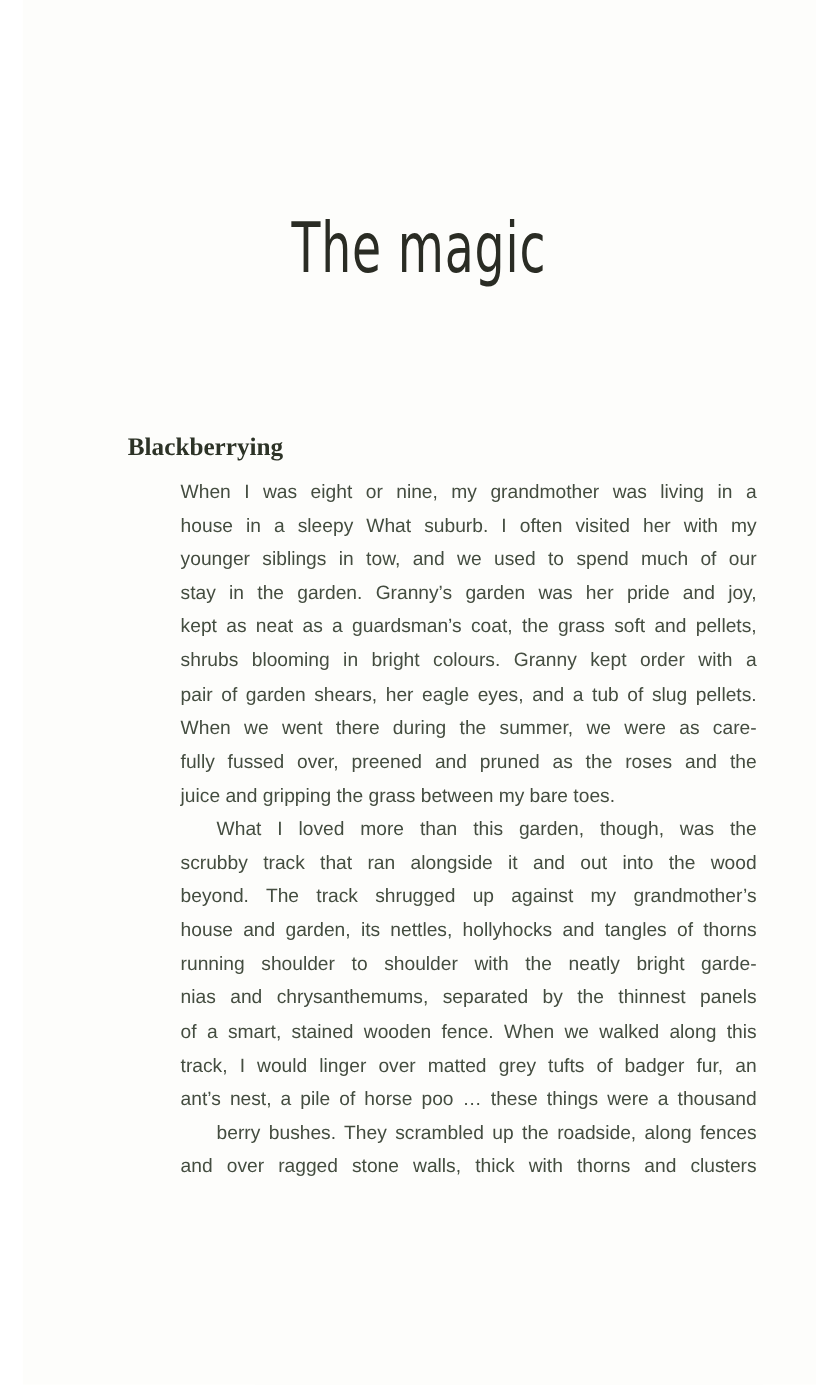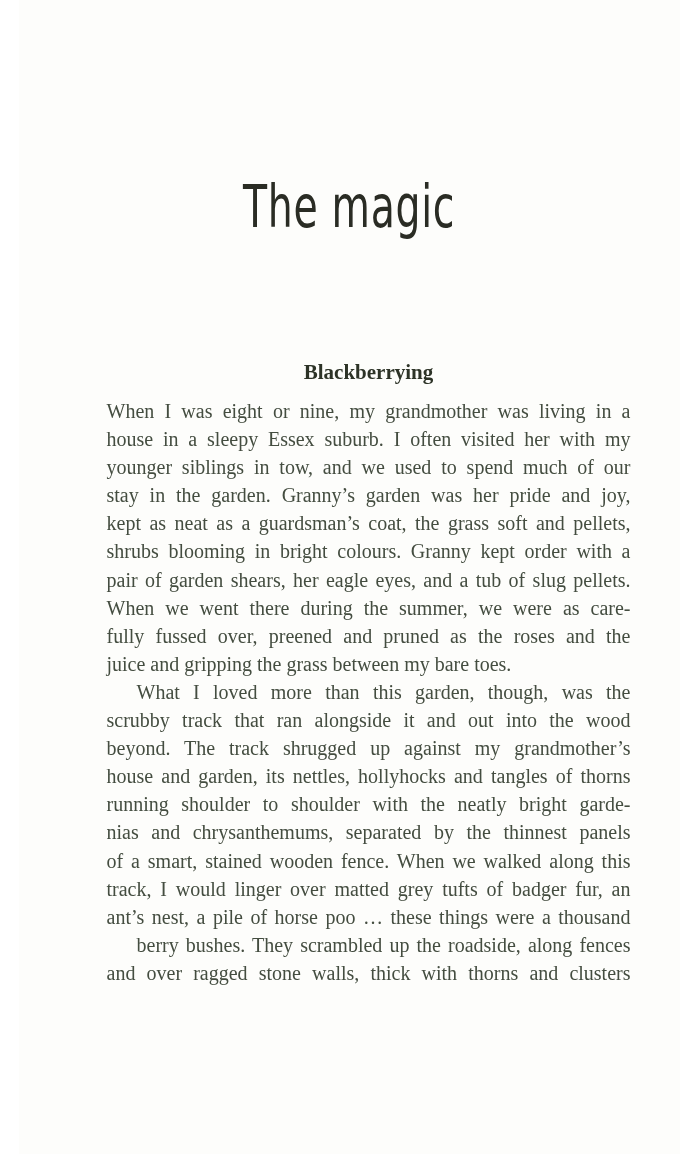--- a/index.html
+++ b/index.html
@@ -42,33 +42,33 @@
     top: 358px;
     width: 524px;
   }
   .section-heading {
     margin: 0 0 11px 0;
     font-family: "Liberation Serif", serif;
     font-size: 21px;
     line-height: 28px;
     font-weight: bold;
     color: var(--heading-text, #2d3327);
-    text-align: center;
   }
   .para {
     margin: 0;
     padding: 0;
   }
   .line {
-    font-family: Liberation Serif, serif;
-    font-size: 20px;
+    font-family: Liberation Sans, sans-serif;
+    font-size: 16px;
     line-height: 28.1px;
     color: var(--body-text, #444d40);
     text-align: justify;
     text-align-last: justify;
+    margin-left: 44px;
     -moz-text-align-last: justify;
   }
   .line.no-just {
     text-align-last: left;
     -moz-text-align-last: left;
   }
   .para.indent .line:first-child {
     text-indent: 30px;
   }
 </style>
@@ -77,21 +77,21 @@
 
 <div class="page">
   <h1 class="chapter-title">
     <span class="condensed">The magic</span>
   </h1>
   <div class="text-block">
     <h2 class="section-heading">Blackberrying</h2>
     <div id="paragraphs">
         <div class="para">
           <div class="line">When I was eight or nine, my grandmother was living in a</div>
-          <div class="line">house in a sleepy Essex suburb. I often visited her with my</div>
+          <div class="line">house in a sleepy What suburb. I often visited her with my</div>
           <div class="line">younger siblings in tow, and we used to spend much of our</div>
           <div class="line">stay in the garden. Granny’s garden was her pride and joy,</div>
           <div class="line">kept as neat as a guardsman’s coat, the grass soft and pellets,</div>
           <div class="line">shrubs blooming in bright colours. Granny kept order with a</div>
           <div class="line">pair of garden shears, her eagle eyes, and a tub of slug pellets.</div>
           <div class="line">When we went there during the summer, we were as care-</div>
           <div class="line">fully fussed over, preened and pruned as the roses and the</div>
           <div class="line no-just">juice and gripping the grass between my bare toes.</div>
         </div>
         <div class="para indent">

